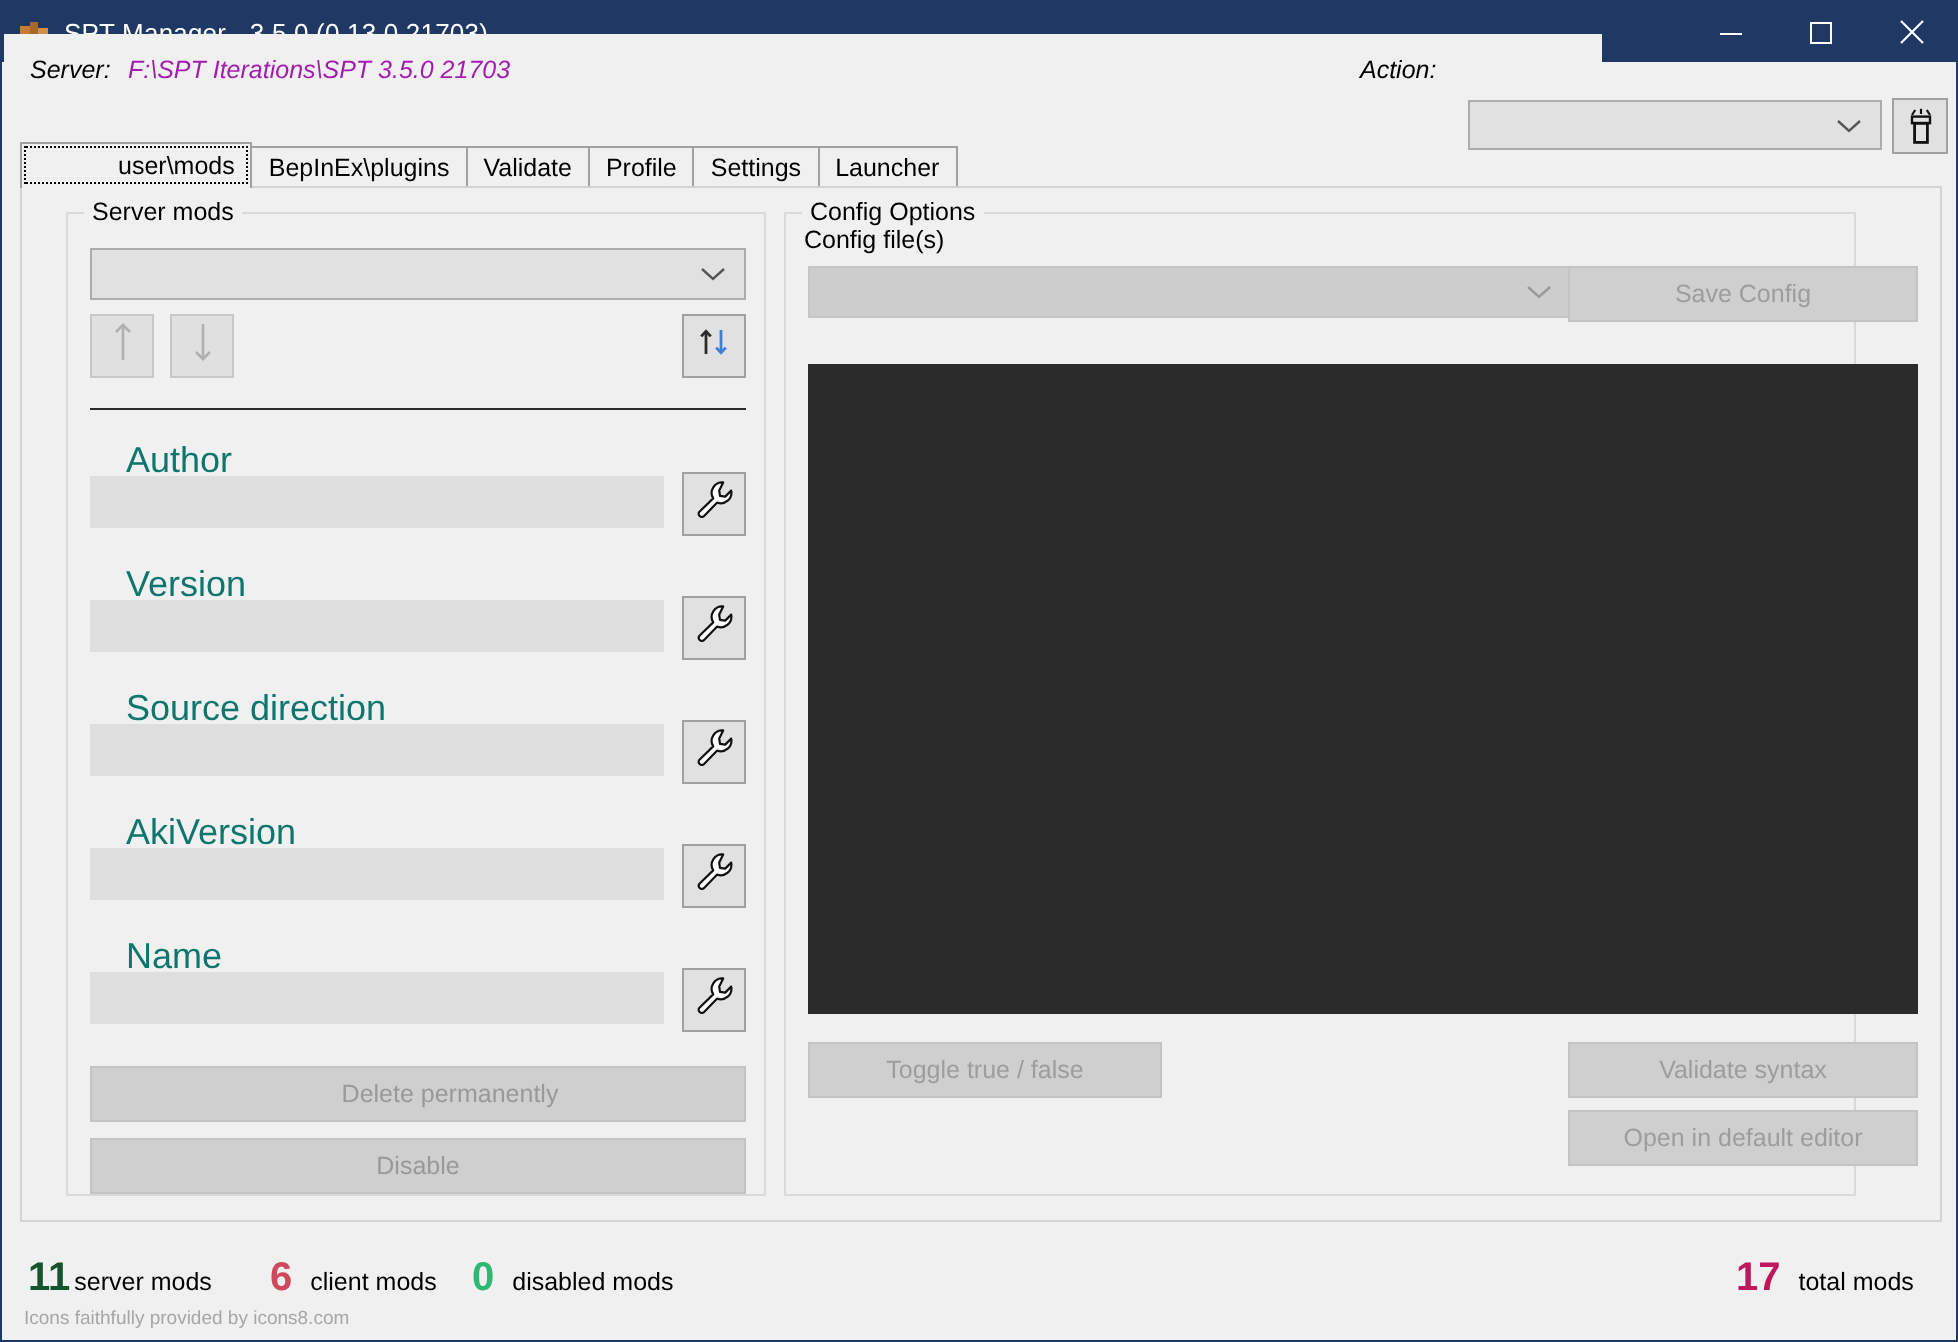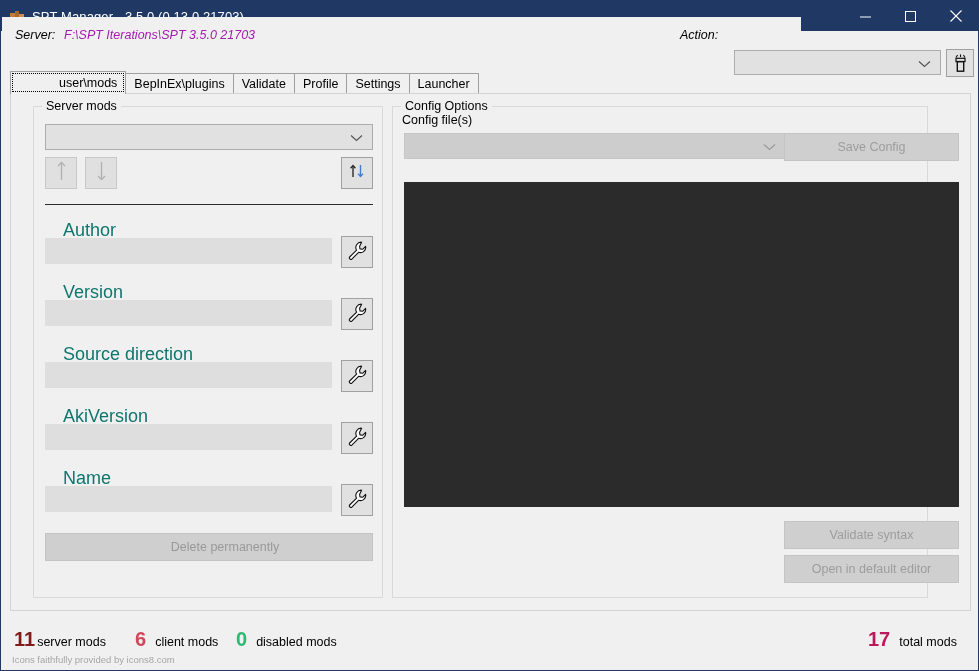--- a/index.html
+++ b/index.html
@@ -408,49 +408,51 @@
       <div class="textbox" style="left:11px; top:379px; width:287px;"></div>
       <div class="wrenchbtn" style="left:307px; top:377px;">
         <span>
           <svg width="19" height="19" viewBox="0 0 19 19">
             <path d="M13.6 1.2 a5.3 5.3 0 0 0 -5.0 8.0 L1.6 16.0 a1.6 1.6 0 0 0 2.2 2.2 l6.8 -6.9 a5.3 5.3 0 0 0 7.0 -6.0 l-3.0 3.0 -2.6 -0.4 -0.4 -2.6 z" fill="#fff" stroke="#111" stroke-width="1.1" stroke-linejoin="round"></path>
           </svg>
         </span>
       </div>
 
       <div class="wide-btn" style="top:426px;padding-left:32px;">Delete permanently</div>
+      <div class="wide-btn" style="top:462px;">Disable</div>
     </div>
 
     <div class="groupbox" id="config-options-group">
       <div class="gtitle">Config Options</div>
 
       <div class="sublabel" style="left:9px; top:6px;">Config file(s)</div>
 
       <div class="combo" id="configfiles-combo">
         <span class="combo-val"></span>
         <span class="chev">
           <svg width="13" height="8" viewBox="0 0 13 8">
               <polyline points="1,1.5 6.5,6.5 12,1.5" fill="none" stroke="#9a9a9a" stroke-width="1.2"></polyline>
             </svg>
         </span>
       </div>
 
       <div id="save-config-btn">Save Config</div>
 
       <div id="editor-area"></div>
 
+      <div class="small-btn" id="toggle-btn">Toggle true / false</div>
       <div class="small-btn" id="validate-btn">Validate syntax</div>
       <div class="small-btn" id="open-editor-btn">Open in default editor</div>
     </div>
 
   </div>
 
   <div class="statusbar">
     <div class="stat" id="stat-server">
-      <span class="num" style="color:#7f1d1d">11</span>
+      <span class="num" style="color:#14532d">11</span>
       <span class="lbl">server mods</span>
     </div>
     <div class="stat" id="stat-client">
       <span class="num" style="color:#d0485c">6</span>
       <span class="lbl">client mods</span>
     </div>
     <div class="stat" id="stat-disabled">
       <span class="num" style="color:#2eb872">0</span>
       <span class="lbl">disabled mods</span>
     </div>

